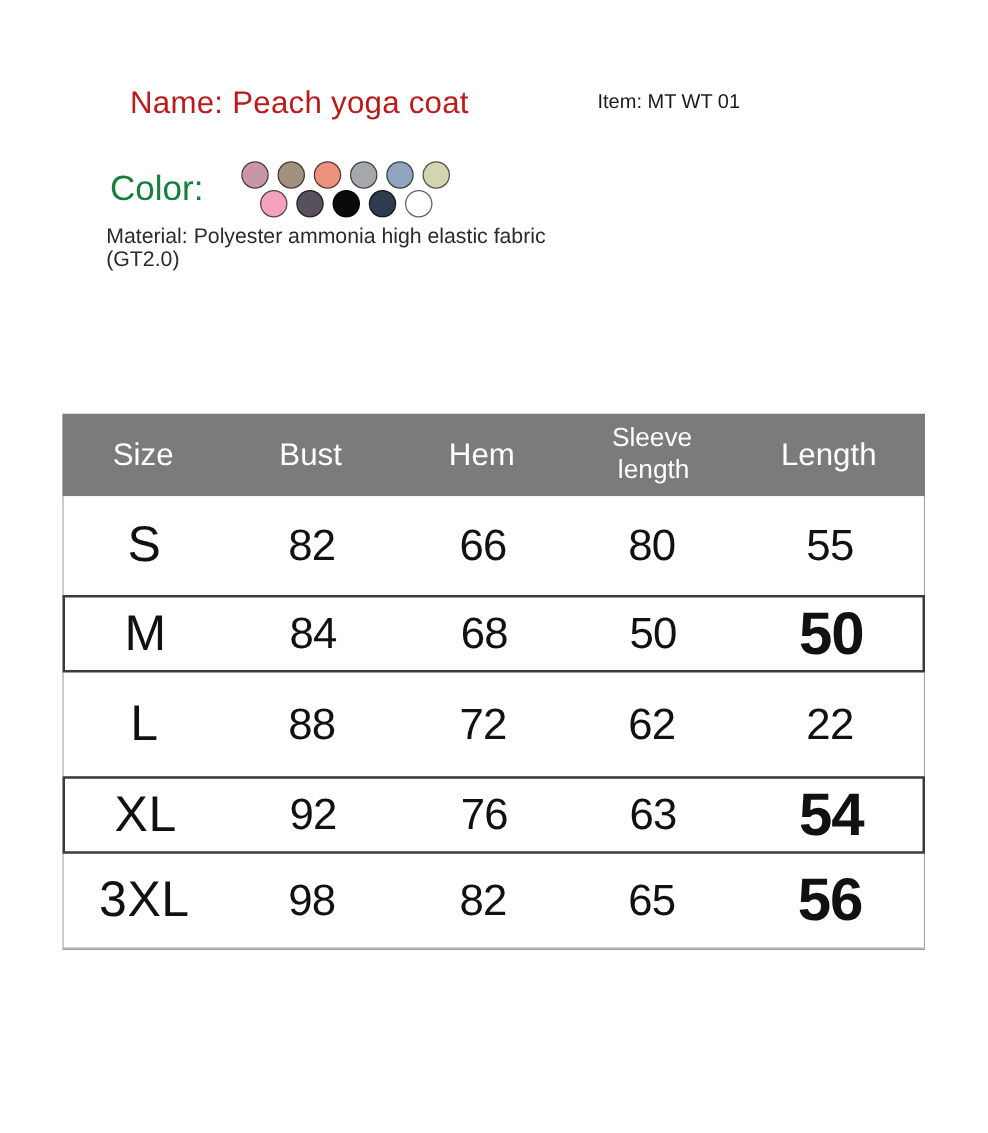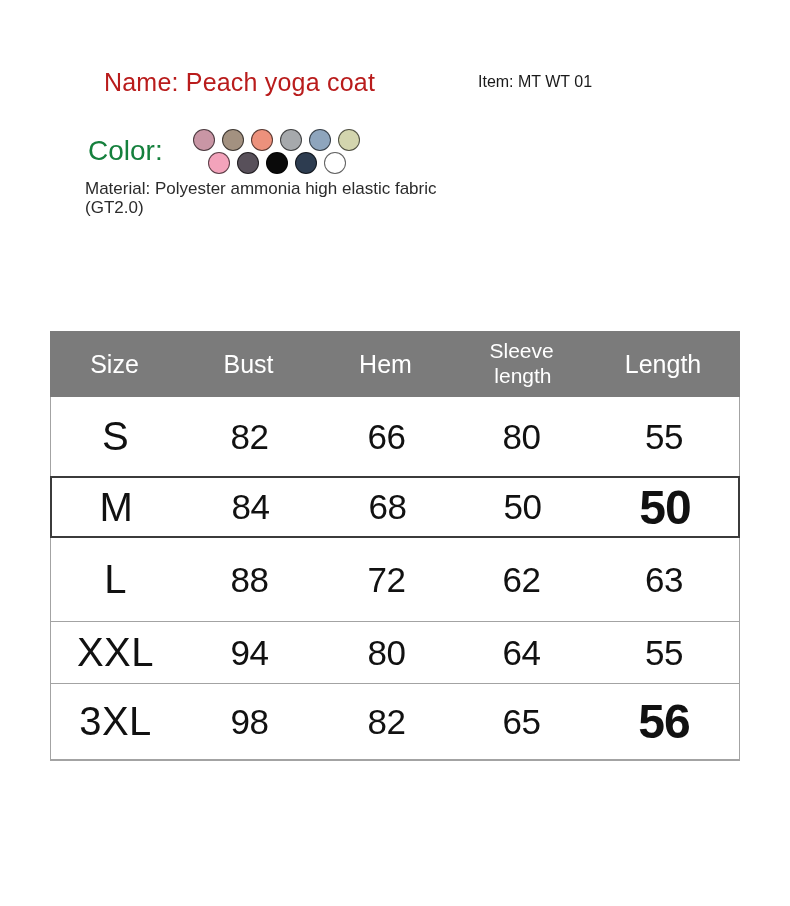--- a/index.html
+++ b/index.html
@@ -196,28 +196,28 @@
           <div class="cell num-cell">84</div>
           <div class="cell num-cell">68</div>
           <div class="cell num-cell">50</div>
           <div class="cell num-cell boldnum">50</div>
         </div>
         <div class="trow">
           <div class="cell size-cell">L</div>
           <div class="cell num-cell">88</div>
           <div class="cell num-cell">72</div>
           <div class="cell num-cell">62</div>
+          <div class="cell num-cell">22</div>
+        </div>
+        <div class="trow emph">
+          <div class="cell size-cell">XL</div>
+          <div class="cell num-cell">92</div>
+          <div class="cell num-cell">76</div>
           <div class="cell num-cell">63</div>
-        </div>
-        <div class="trow">
-          <div class="cell size-cell">XXL</div>
-          <div class="cell num-cell">94</div>
-          <div class="cell num-cell">80</div>
-          <div class="cell num-cell">64</div>
-          <div class="cell num-cell">55</div>
+          <div class="cell num-cell boldnum">54</div>
         </div>
         <div class="trow">
           <div class="cell size-cell">3XL</div>
           <div class="cell num-cell">98</div>
           <div class="cell num-cell">82</div>
           <div class="cell num-cell">65</div>
           <div class="cell num-cell boldnum">56</div>
         </div>
       </div>
   </div>

